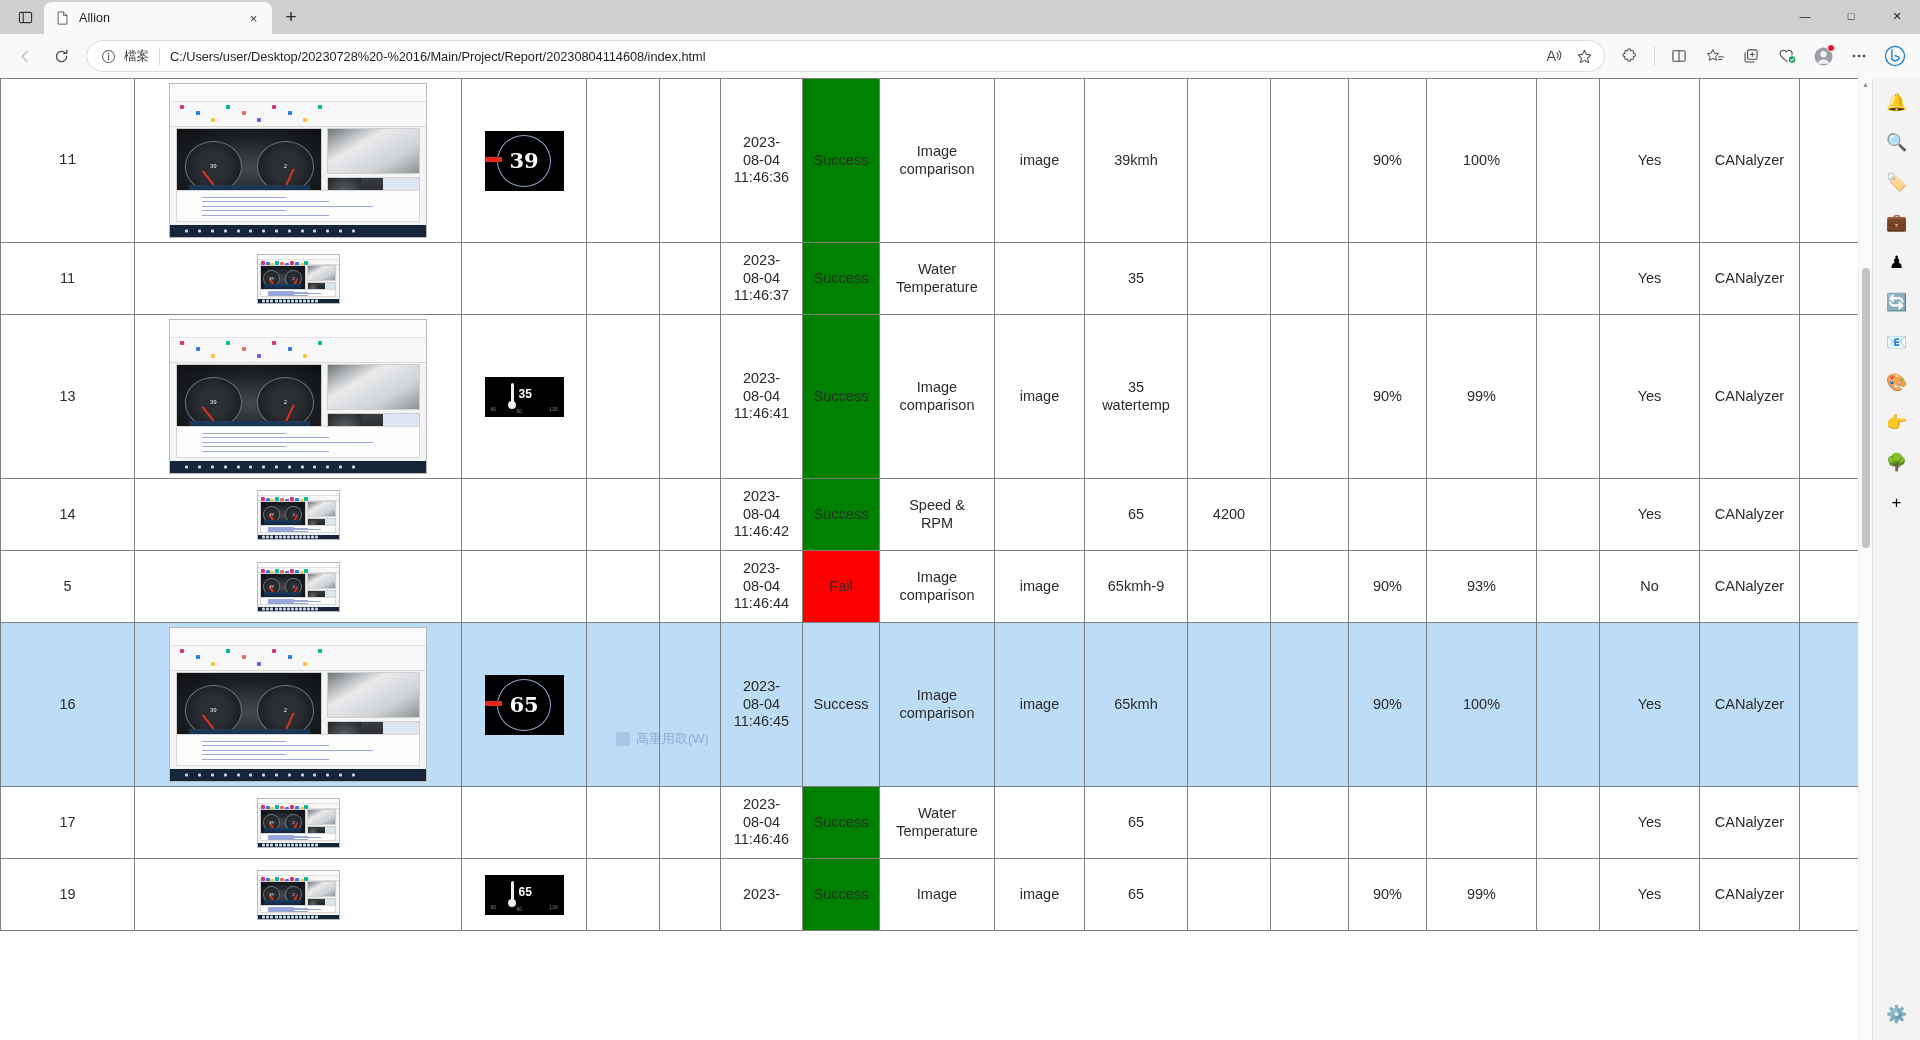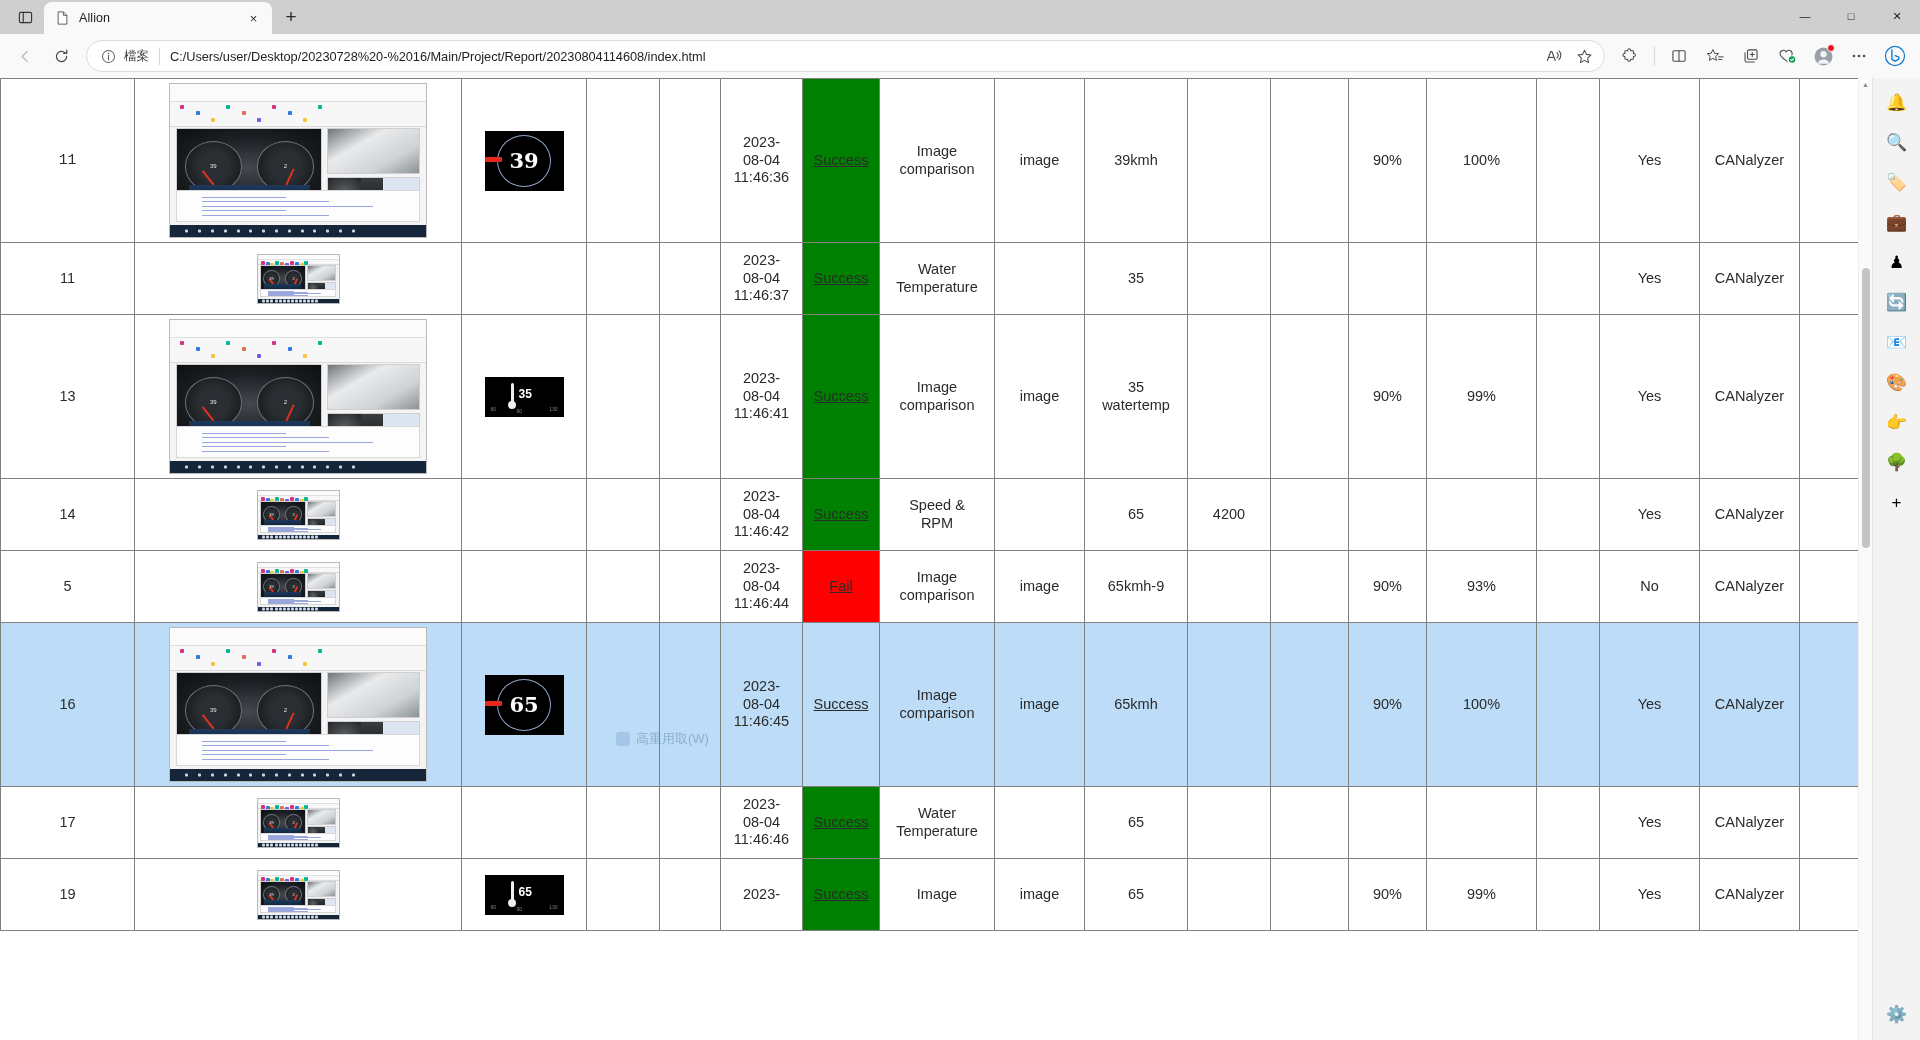--- a/index.html
+++ b/index.html
@@ -119,21 +119,21 @@
   .c-value    { width: 103px; }
   .c-rpm      { width: 83px; }
   .c-e3       { width: 78px; }
   .c-thresh   { width: 78px; }
   .c-score    { width: 110px; }
   .c-e4       { width: 63px; }
   .c-pass     { width: 100px; }
   .c-tool     { width: 100px; }
   .c-e5       { width: 88px; }
 
-  td.status-cell { color:#ffffff; font-size:14.5px;text-decoration:underline; }
+  td.status-cell { color:#ffffff; font-size:14.5px; }
   td.status-success { background: #008000; }
   td.status-fail    { background: #ff0000; }
 
   .time-cell { white-space: pre-line; }
 
   
   .shot { position: relative; background:#f4f4f4; border:1px solid #b9b9b9; margin: 2px auto; overflow:hidden; }
   .shot.big { width: 258px; height: 155px; }
   .shot.small { width: 83px; height: 50px; }
   .shot-titlebar { position:absolute; left:0; right:0; top:0; height:12%; background:#fbfbfb; border-bottom:1px solid #e0e0e0;}

